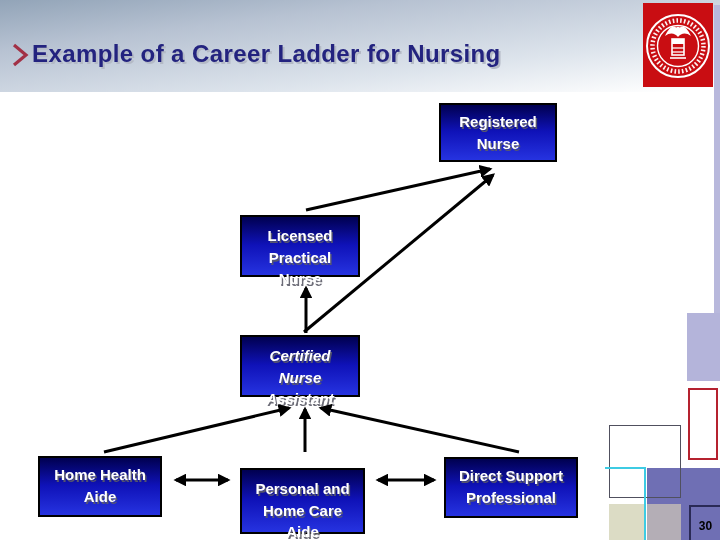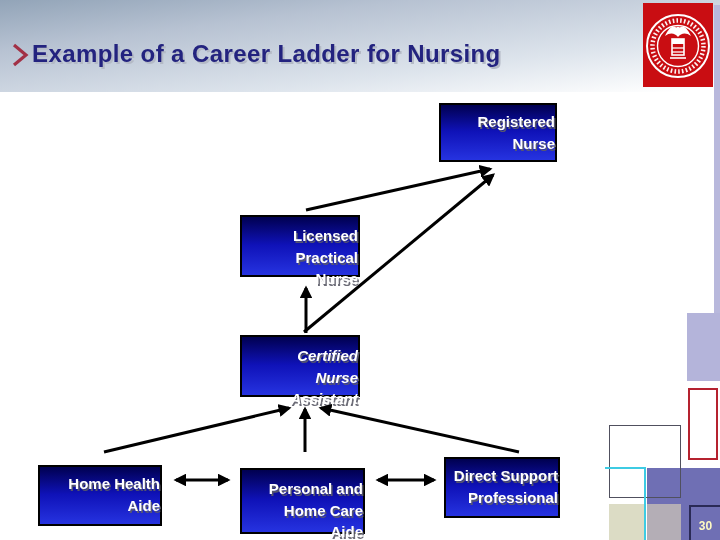--- a/index.html
+++ b/index.html
@@ -32,41 +32,41 @@
   .deco-purple       { left:647px; top:468px; width:73px; height:72px;  background:#6f6fb4; }
   .deco-tan          { left:609px; top:504px; width:36px; height:36px;  background:#dcdcc5; }
   .deco-gray         { left:647px; top:504px; width:34px; height:36px;  background:#b4aeb6; z-index:3; }
   .deco-cyan-h       { left:605px; top:467px; width:41px; height:2px;   background:#3ecbe3; z-index:4; }
   .deco-cyan-v       { left:644px; top:467px; width:2px;  height:73px;  background:#3ecbe3; z-index:4; }
   .page-box {
     left:689px; top:505px; width:31px; height:35px; z-index:4;
     border-top:2px solid #2a2a56; border-left:2px solid #2a2a56;
     background:#6f6fb4; display:flex; align-items:center; justify-content:center;
   }
-  .page-number { font-size:12px; font-weight:bold; color:#fef9c3; padding-top:5px; }
+  .page-number { font-size:12px; font-weight:bold; color:#000000; padding-top:5px; }
   
   .node {
     position:absolute; z-index:3; box-sizing:border-box;
     border:2px solid #000;
     background:linear-gradient(180deg,#000050 0%, #0f12b8 48%, #2633e0 100%);
     color:#ffffff; font-weight:bold; font-size:15px; line-height:21.5px;
-    text-align:right; overflow:visible;
+    text-align:center; overflow:visible;
   }
   .node-label {
     display:block; white-space:pre-line;
     text-shadow:1.5px 1.5px 0 rgba(92,92,104,0.9);
   }
   .two-line .node-label   { padding-top:6px; }
   .three-line .node-label { padding-top:8px; }
   .n-rn   { left:439px; top:103px; width:118px; height:59px; }
   .n-lpn  { left:240px; top:215px; width:120px; height:62px; }
   .n-cna  { left:240px; top:335px; width:120px; height:62px;font-style:italic; }
-  .n-hha  { left:38px;  top:456px; width:124px; height:61px;margin-top:9px; }
+  .n-hha  { left:38px;  top:456px; width:124px; height:61px; }
   .n-phca { left:240px; top:468px; width:125px; height:66px; }
-  .n-dsp  { left:444px; top:457px; width:116px; height:61px; }
+  .n-dsp  { left:444px; top:457px; width:134px; height:61px; }
   
   .arrows { position:absolute; left:0; top:0; width:720px; height:540px; z-index:5; pointer-events:none; }
 </style>
 </head>
 <body>
 
 <div class="stage">
 
   <div class="header"></div>
   <div class="title-row">

